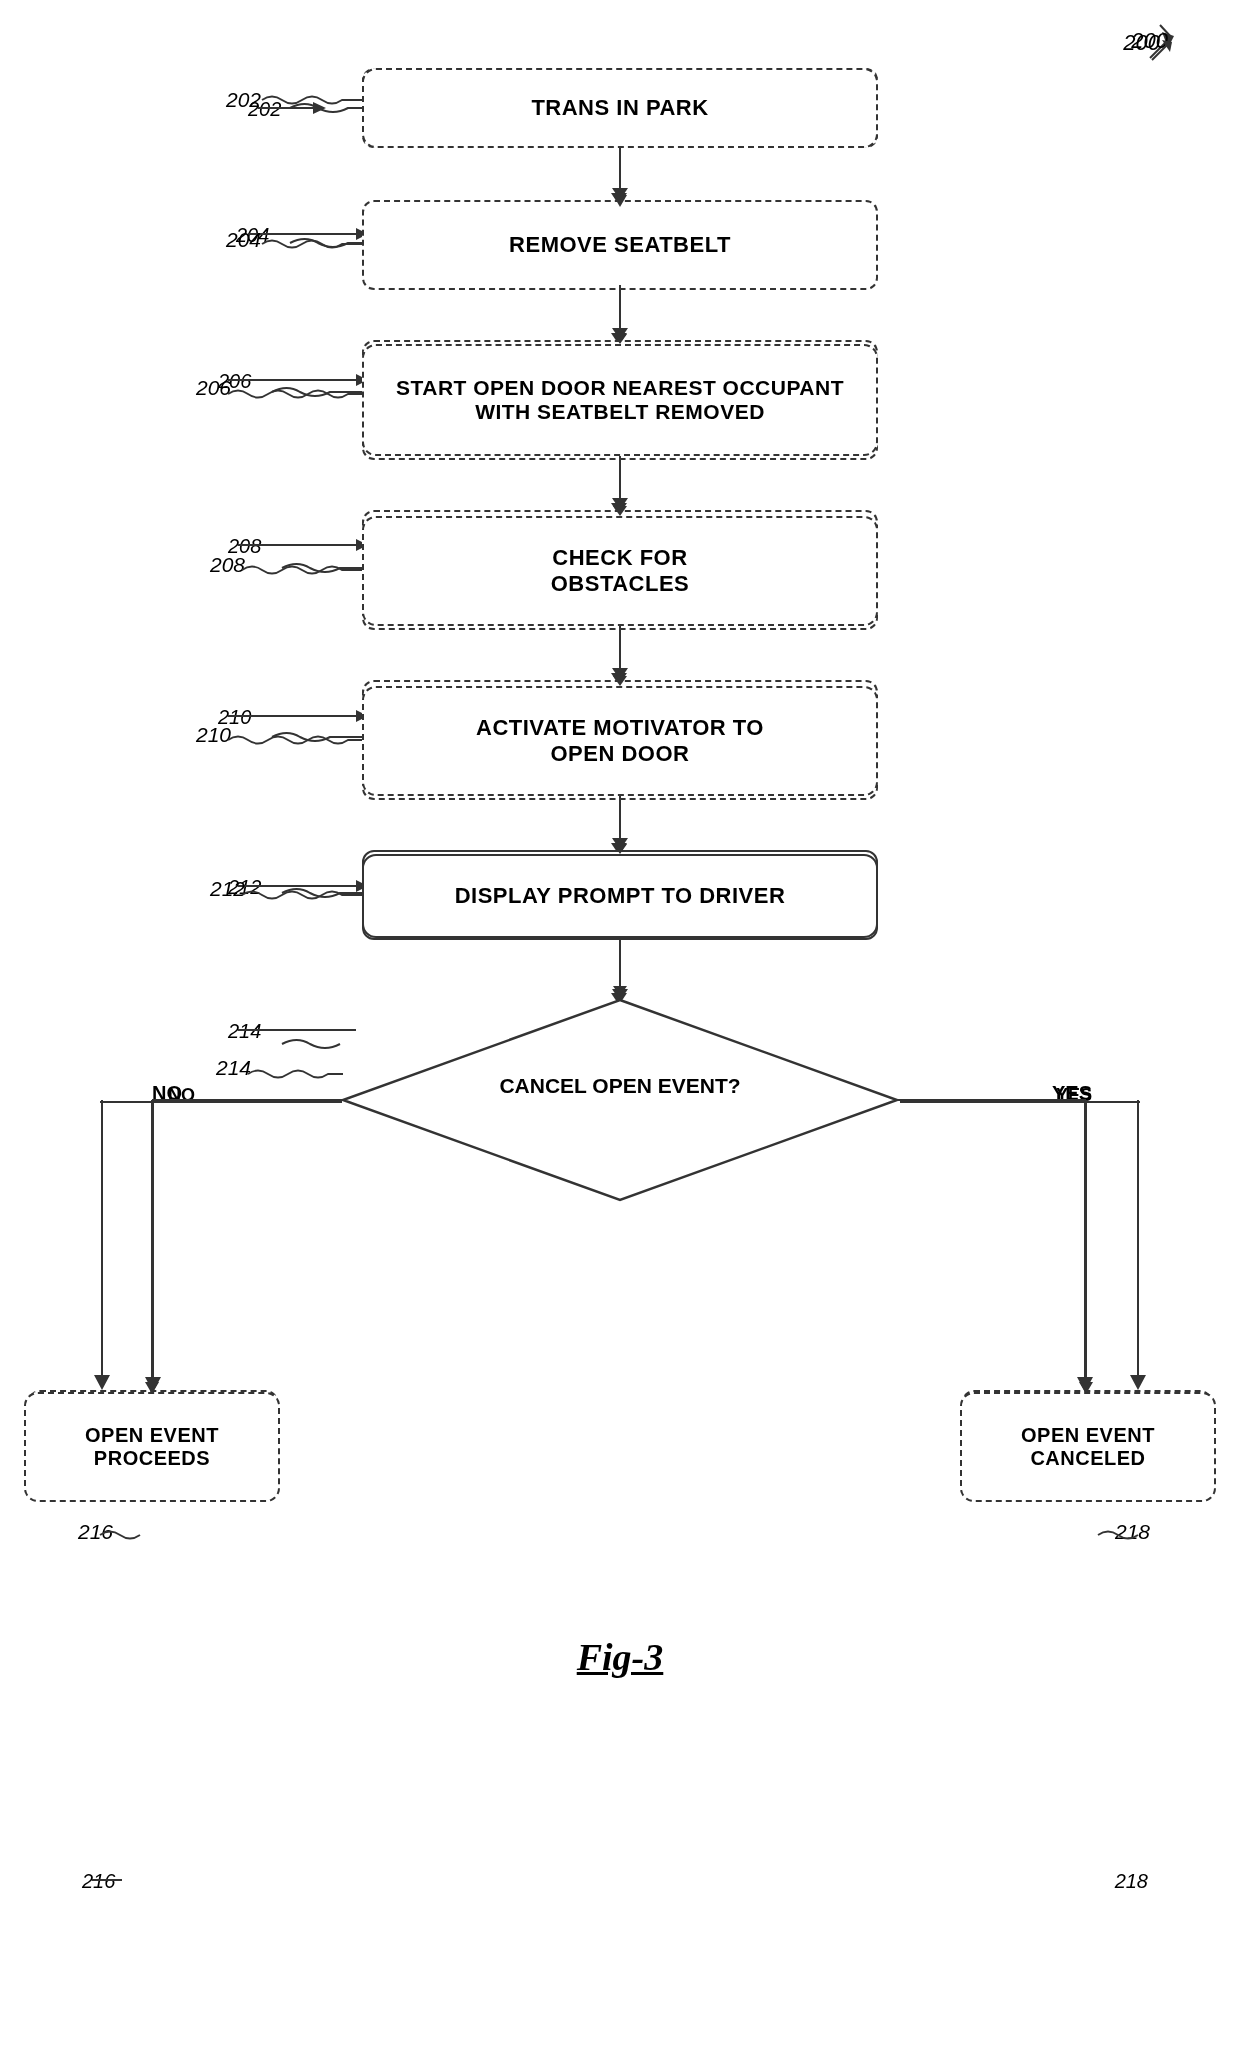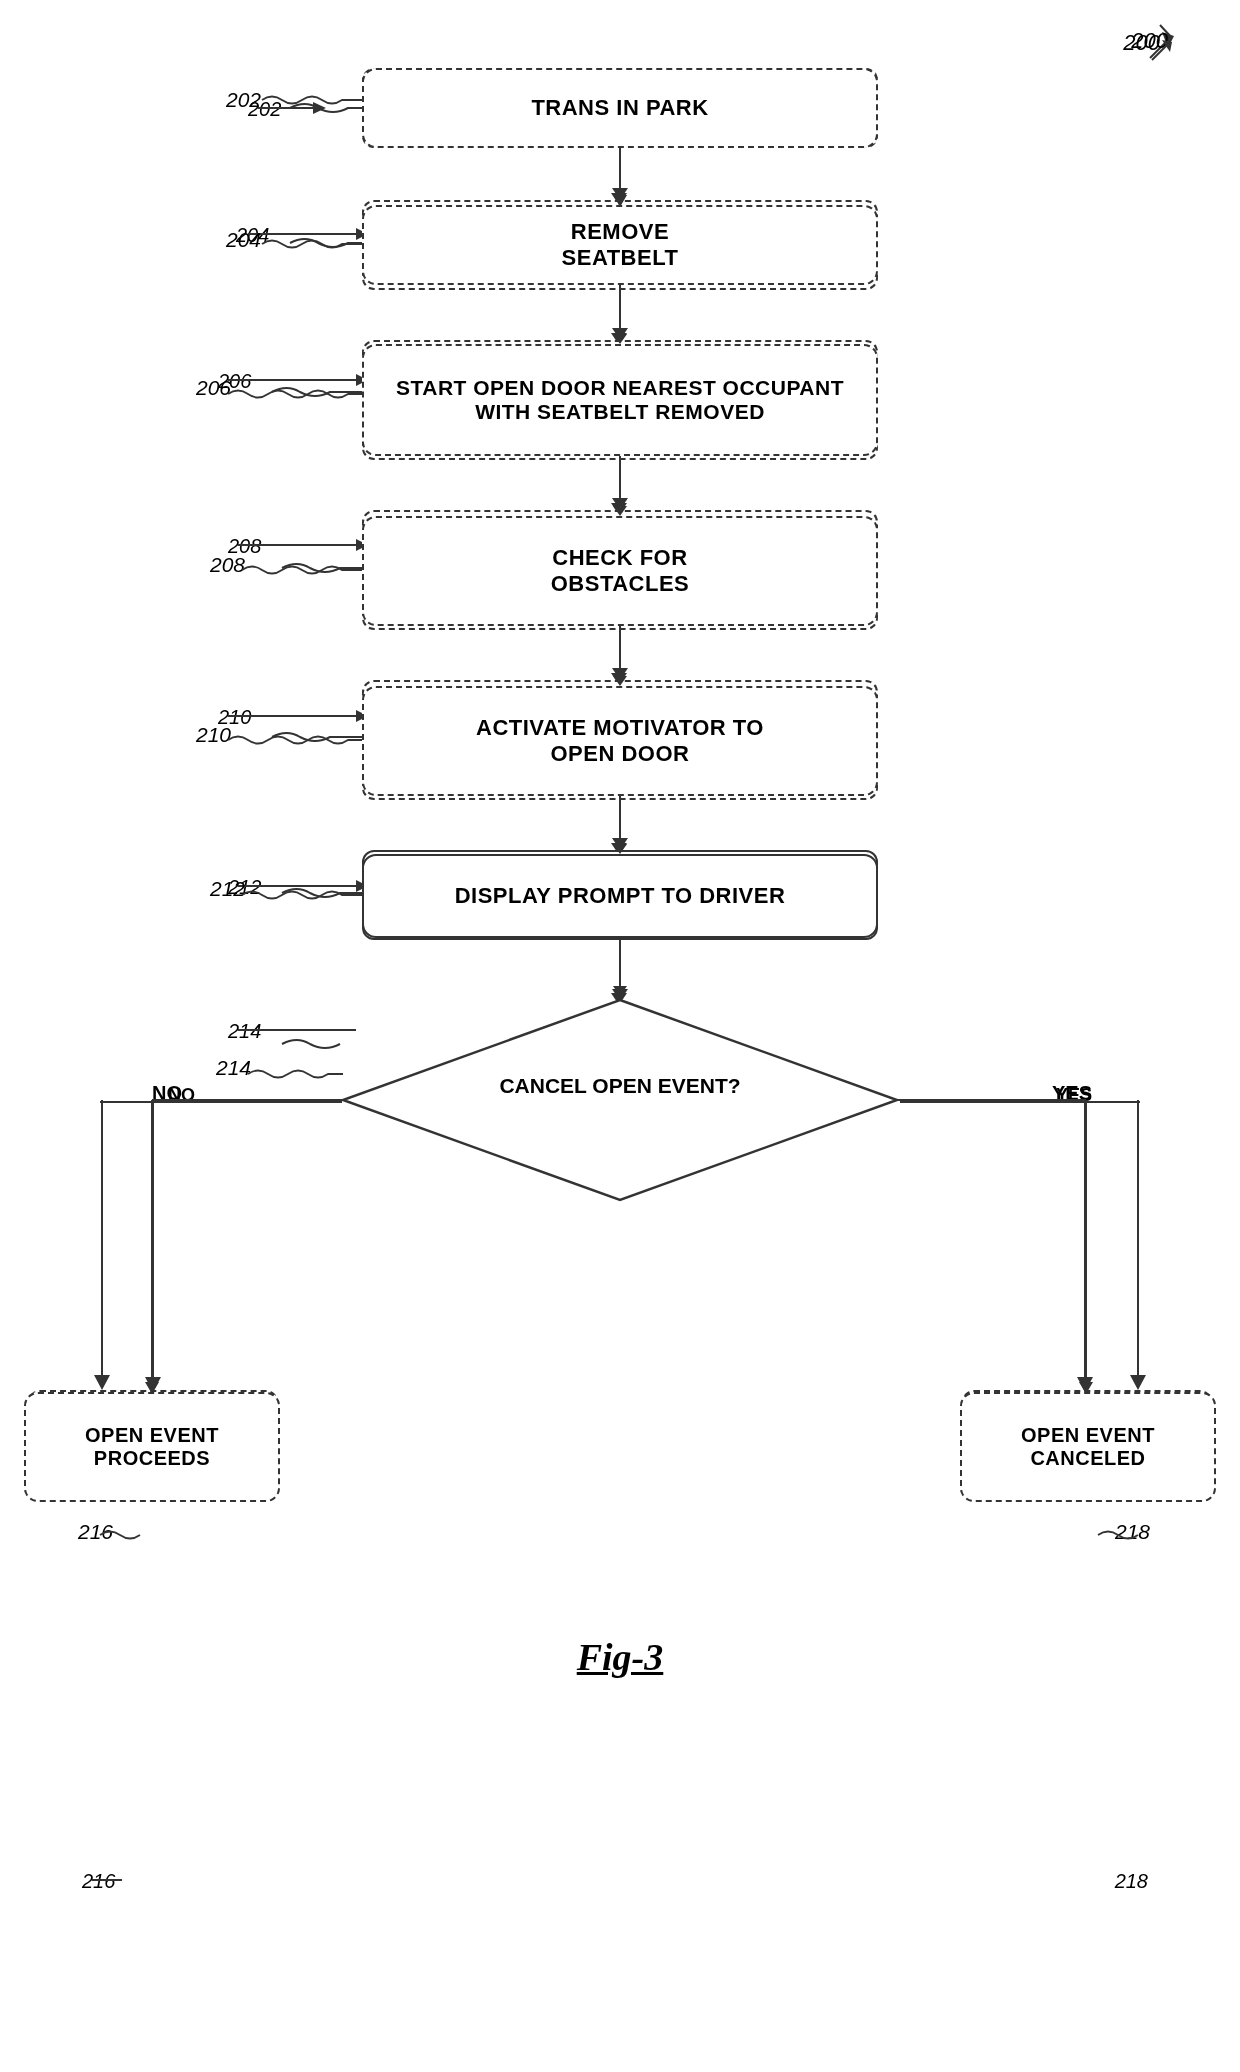--- a/index.html
+++ b/index.html
@@ -251,26 +251,20 @@
 
   </svg>
 
   <div style="position:absolute; left:362px; top:68px; width:516px; height:80px;
               border: 2.5px dashed #333; border-radius: 14px; background:#fff;
               display:flex; align-items:center; justify-content:center;
               font-size:22px; font-weight:bold; letter-spacing:0.5px; text-align:center;">
     <span>TRANS IN PARK</span>
   </div>
 
-  <div style="position:absolute; left:362px; top:205px; width:516px; height:80px;
-              border: 2.5px dashed #333; border-radius: 14px; background:#fff;
-              display:flex; align-items:center; justify-content:center;
-              font-size:22px; font-weight:bold; letter-spacing:0.5px; text-align:center;">
-    <span>REMOVE<br>SEATBELT</span>
-  </div>
 
   <div style="position:absolute; left:362px; top:344px; width:516px; height:112px;
               border: 2.5px dashed #333; border-radius: 14px; background:#fff;
               display:flex; align-items:center; justify-content:center;
               font-size:21px; font-weight:bold; letter-spacing:0.5px; text-align:center;">
     <span>START OPEN DOOR NEAREST OCCUPANT<br>WITH SEATBELT REMOVED</span>
   </div>
 
   <div style="position:absolute; left:362px; top:516px; width:516px; height:110px;
               border: 2.5px dashed #333; border-radius: 14px; background:#fff;

